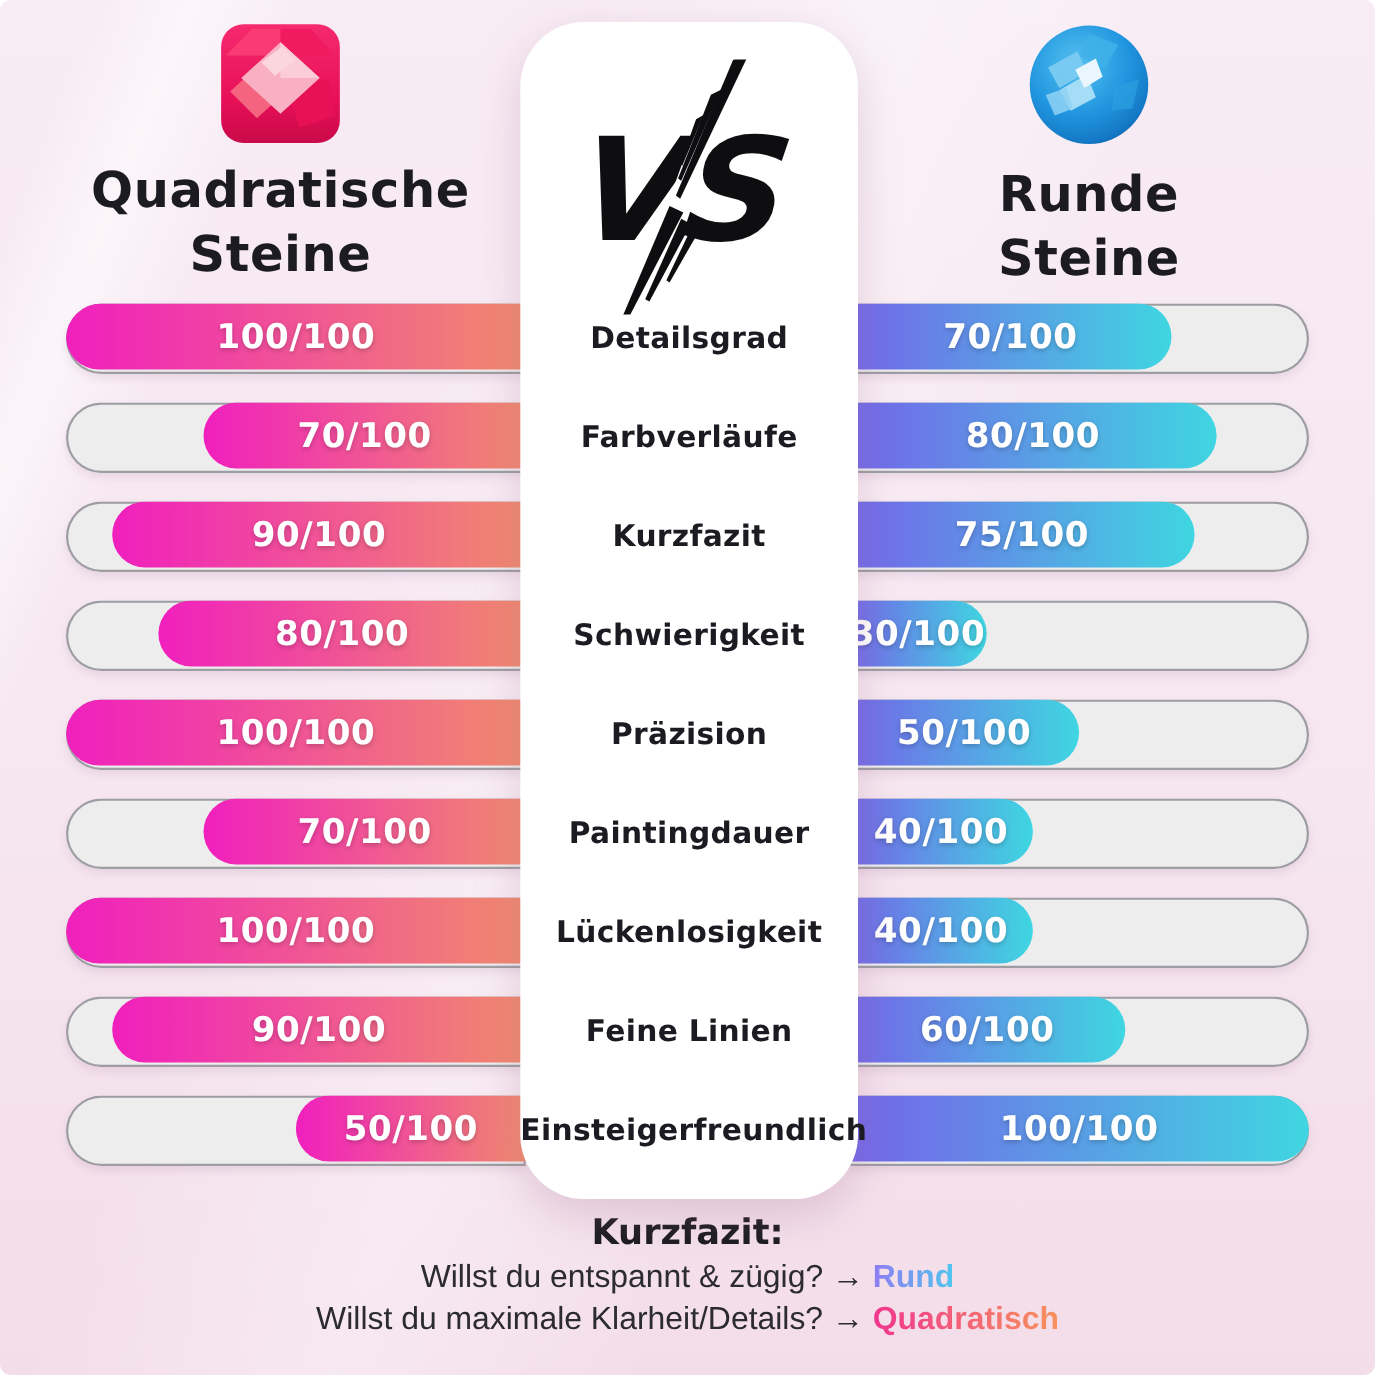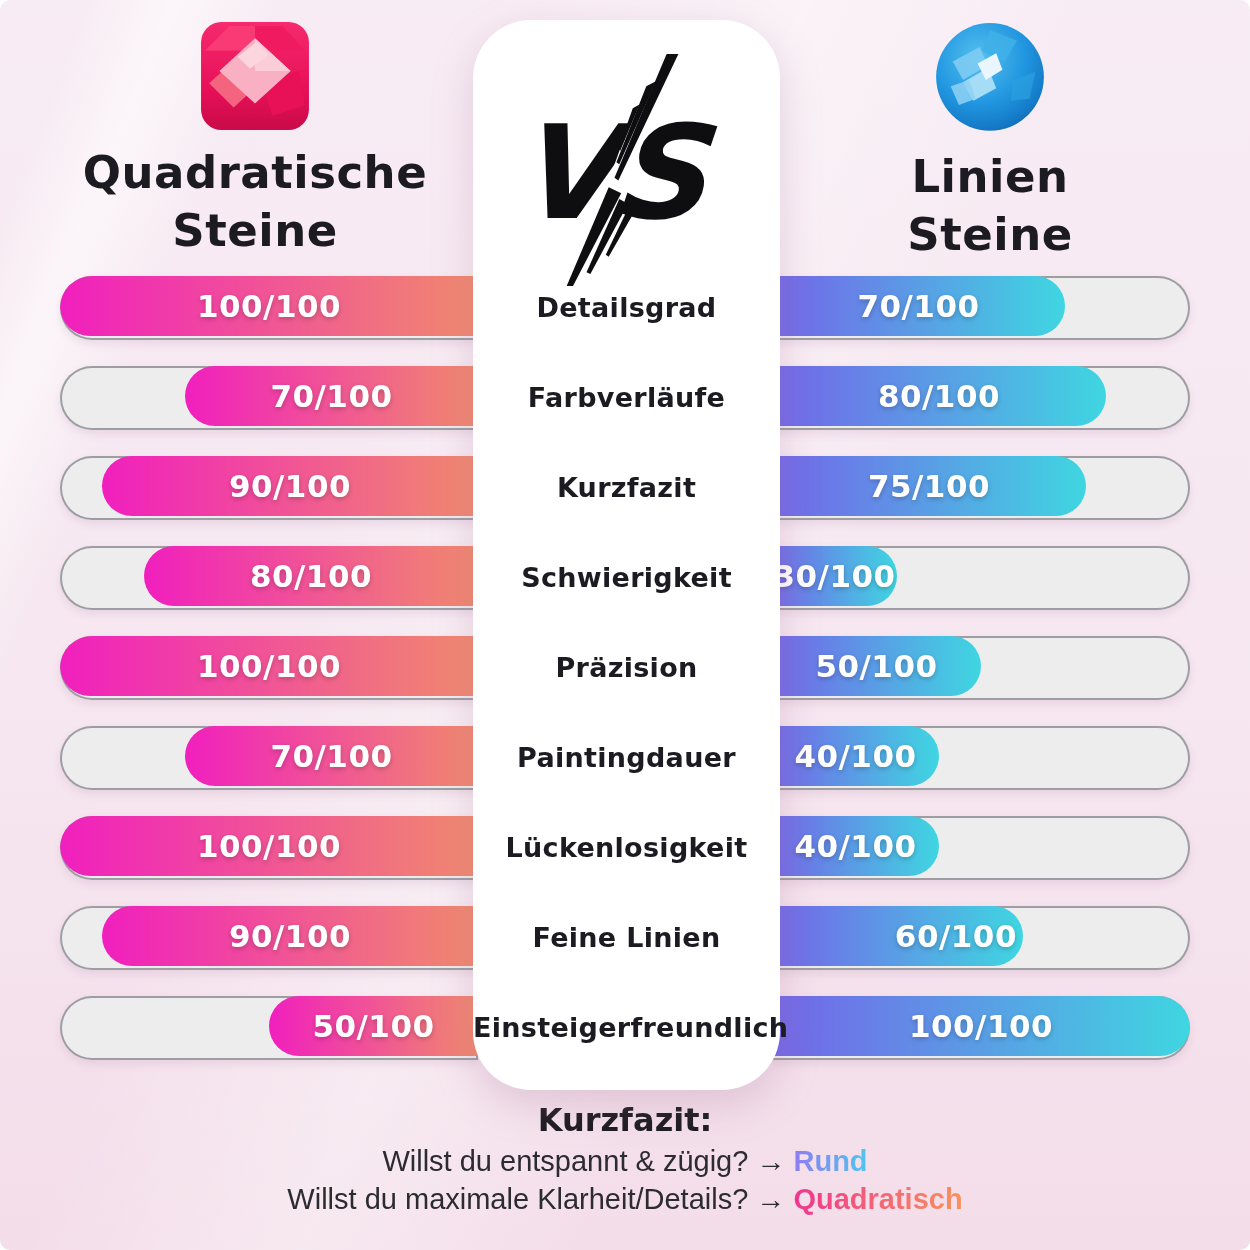--- a/index.html
+++ b/index.html
@@ -102,21 +102,21 @@
         </radialGradient>
       </defs>
       <circle cx="56" cy="55" r="52" fill="url(#rndBase)"></circle>
       <polygon points="56,10 82,20 70,40 48,30" fill="#3fb0e8" opacity="0.85"></polygon>
       <polygon points="20,40 46,26 54,44 30,58" fill="#7eccf3" opacity="0.9"></polygon>
       <polygon points="30,60 54,46 62,66 40,78" fill="#a5dcf6"></polygon>
       <polygon points="44,42 62,32 68,48 52,58" fill="#eaf6fd"></polygon>
       <polygon points="78,58 100,50 94,76 76,78" fill="#2b9fe0" opacity="0.7"></polygon>
       <polygon points="18,64 36,58 42,76 26,82" fill="#8fd2f4" opacity="0.85"></polygon>
     </svg>
-    <div class="side-title">Linien</div>
+    <div class="side-title">Runde</div>
     <div class="side-title">Steine</div>
   </div>
 
   <div class="panel">
     <div class="vs-wrap">
       <svg width="212" height="232" viewBox="0 0 220 240">
         <g transform="translate(22,0) skewX(-8)">
           <text x="2" y="170" font-family="'DejaVu Sans','Liberation Sans',sans-serif" font-size="135" font-weight="bold" font-style="italic" letter-spacing="-4" fill="#0e0e11">VS</text>
         </g>
         <line x1="150" y1="-8" x2="58" y2="248" stroke="#ffffff" stroke-width="17"></line>
@@ -229,21 +229,21 @@
   </div>
 
   <div class="row" style="top: 906px;">
     <div class="bar bar-left">
       <div class="fill fill-left" style="width: 376px;">
         <span class="val">90/100</span>
       </div>
     </div>
     <div class="cat">Feine Linien</div>
     <div class="bar bar-right">
-      <div class="fill fill-right" style="width: 251px; justify-content: flex-end;">
+      <div class="fill fill-right" style="width: 251px;">
         <span class="val">60/100</span>
       </div>
     </div>
   </div>
 
   <div class="row" style="top: 996px;">
     <div class="bar bar-left">
       <div class="fill fill-left" style="width: 209px;">
         <span class="val">50/100</span>
       </div>

